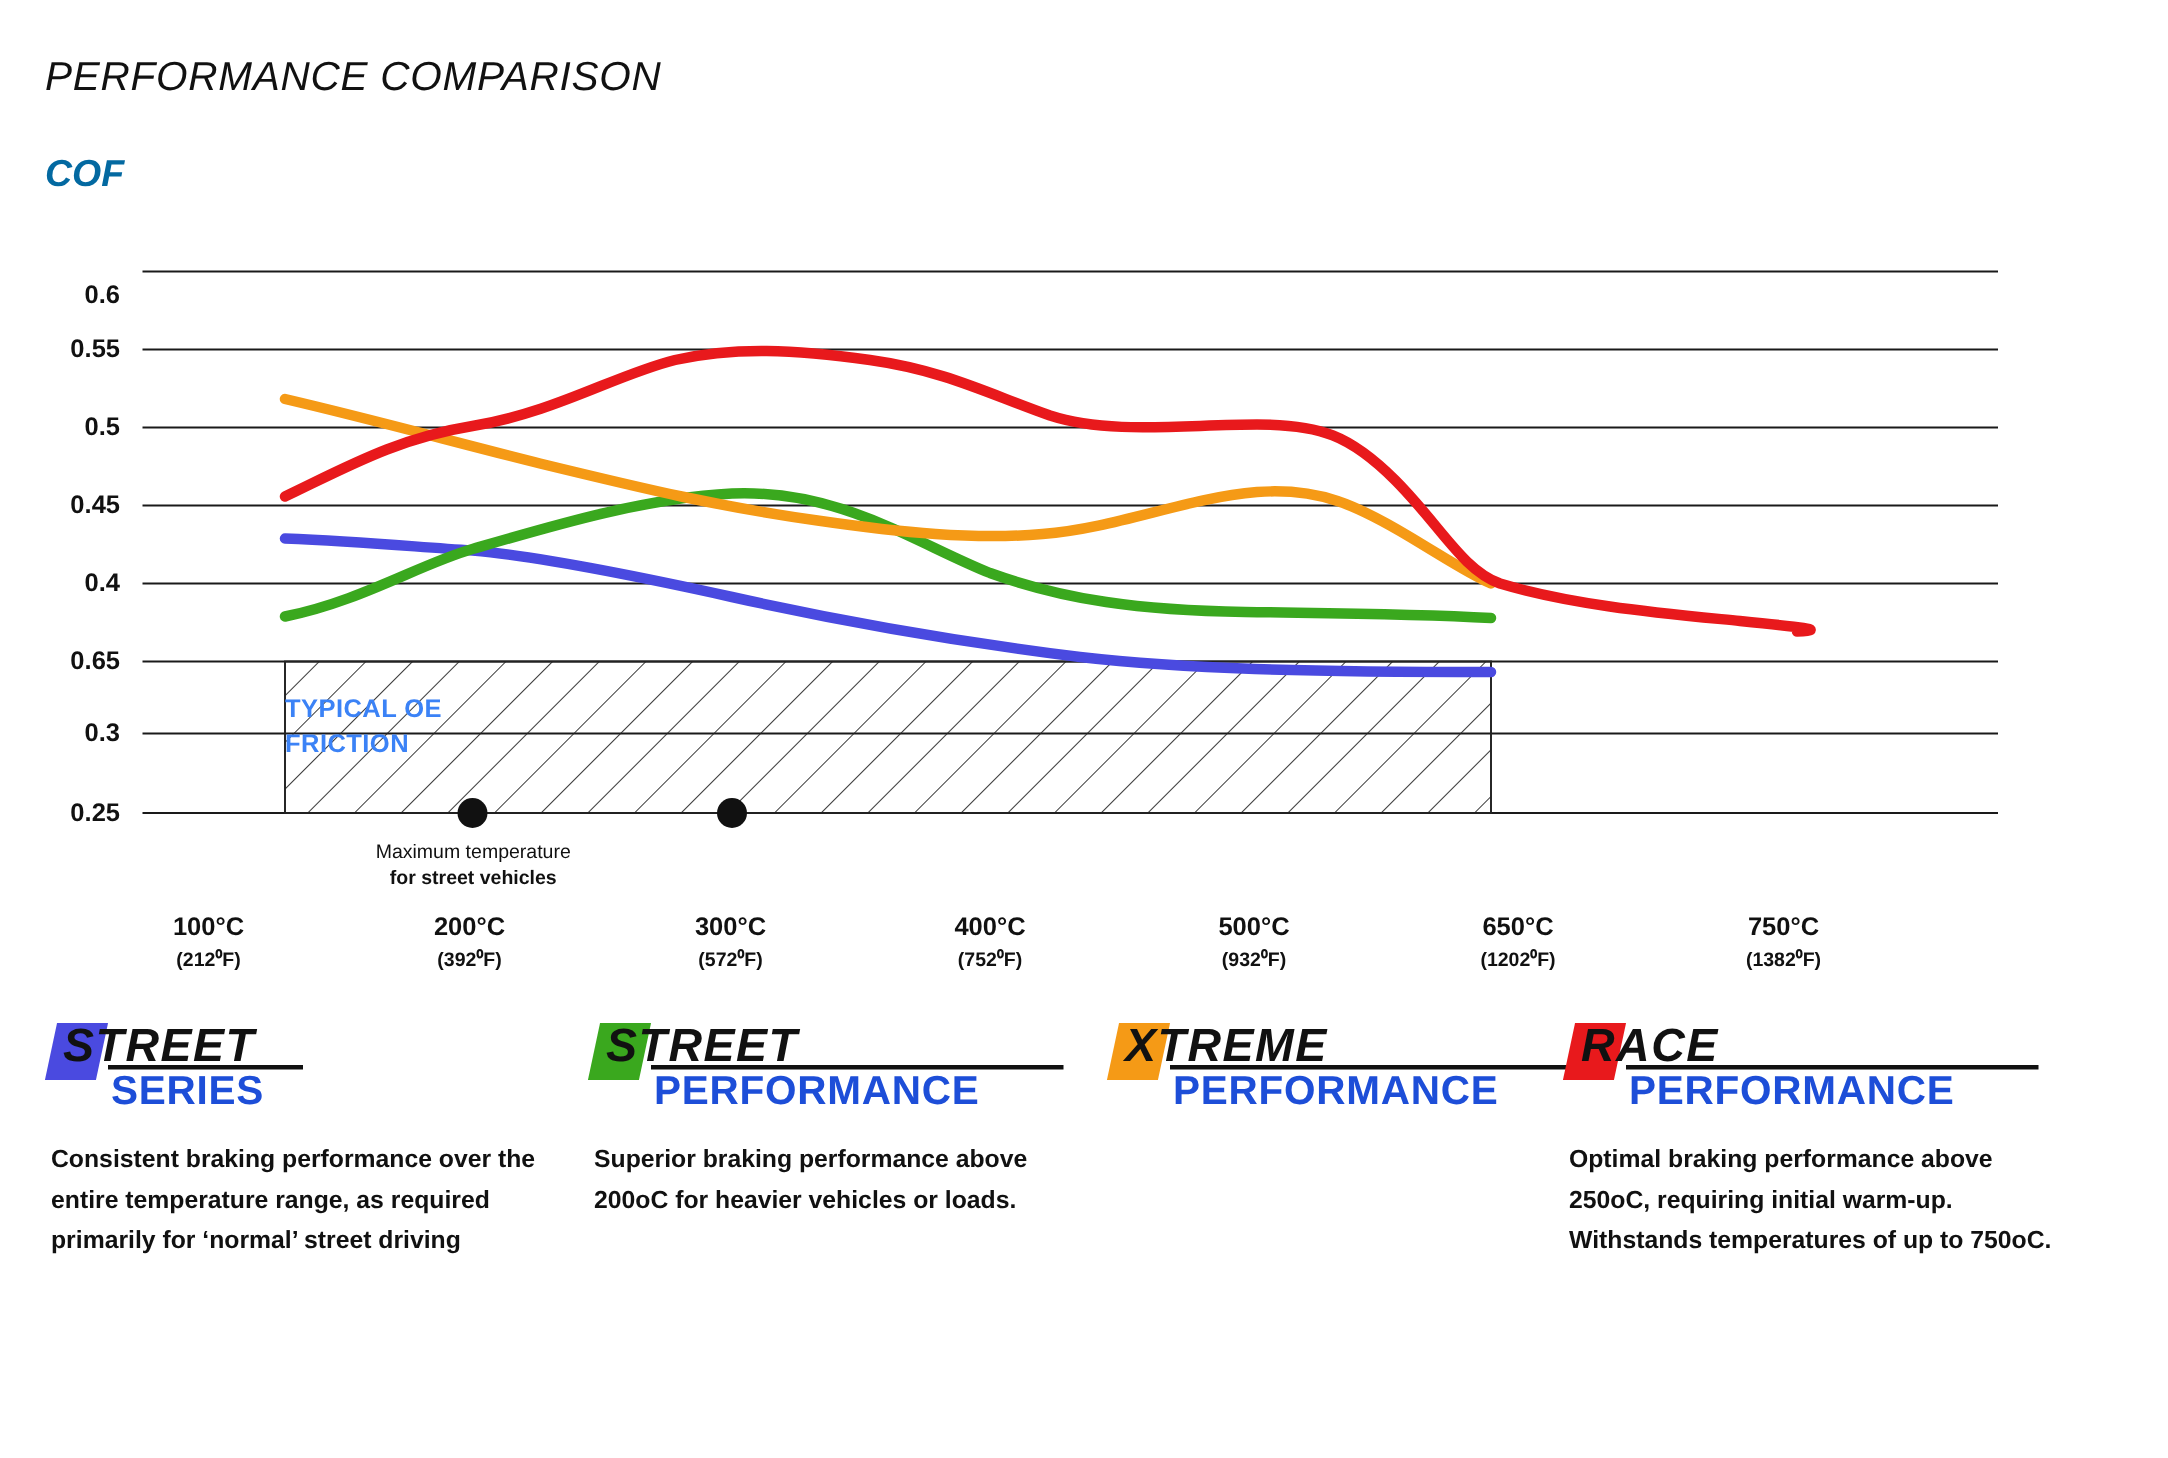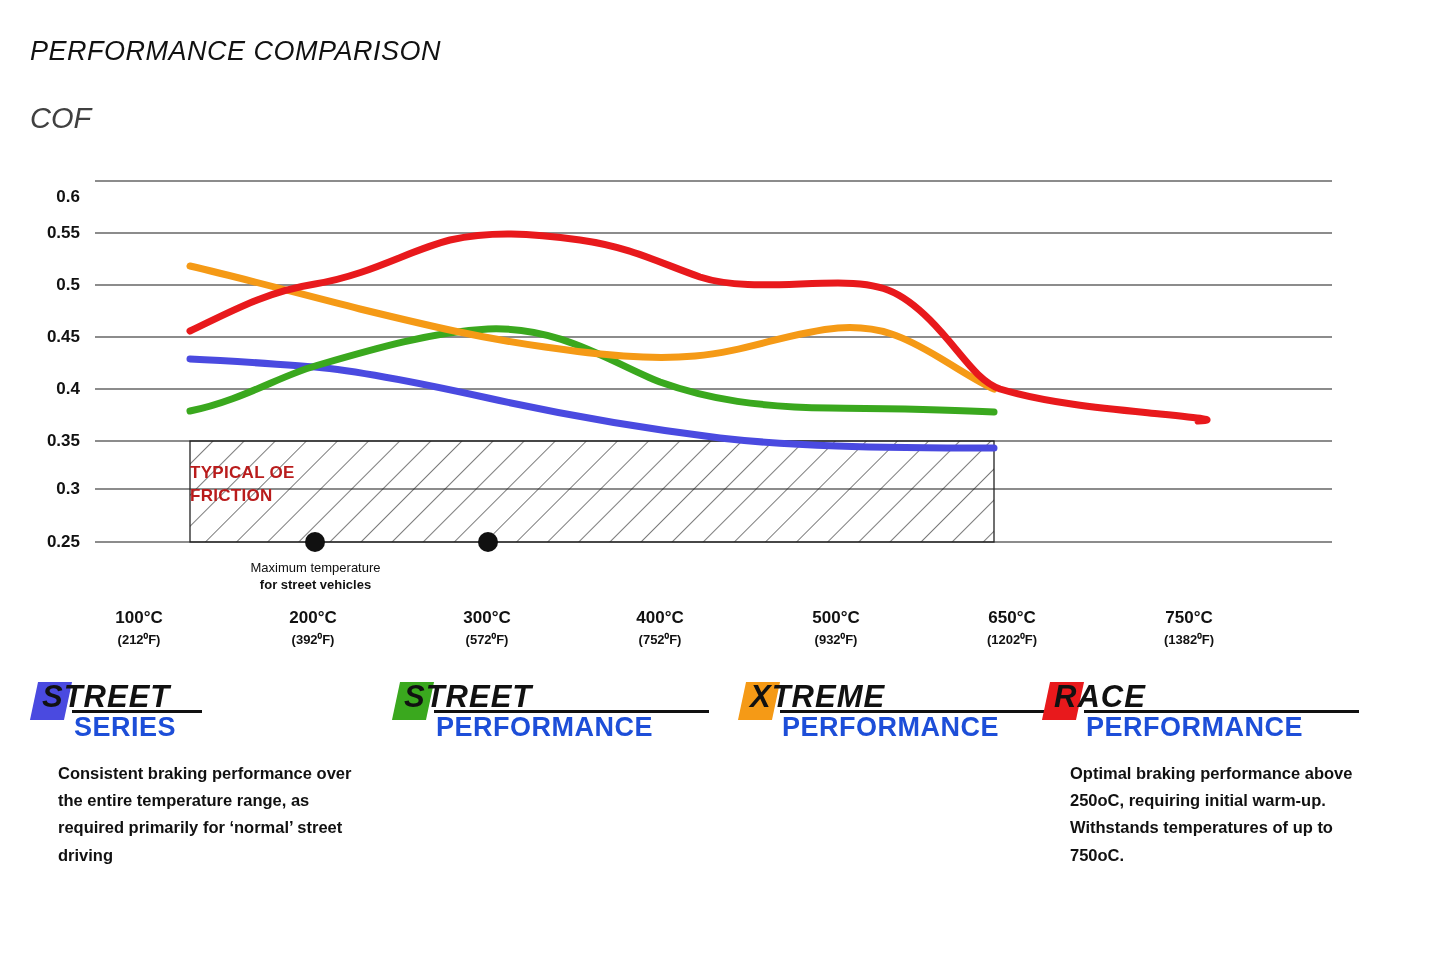--- a/index.html
+++ b/index.html
@@ -27,24 +27,24 @@
     font-size: 27px;
     font-weight: normal;
     font-style: italic;
     letter-spacing: 0.5px;
     color: #111;
   }
   #axis-title {
     position: absolute;
     left: 30px;
     top: 102px;
-    font-size: 29px;
-    font-weight: normal;
+    font-size: 25px;
+    font-weight: bold;
     font-style: italic;
-    color: #404040;
+    color: #0369a1;
   }
   
   #chart {
     position: absolute;
     left: 0;
     top: 0;
     width: 1445px;
     height: 600px;
   }
   .ylabel {
@@ -72,21 +72,21 @@
     font-size: 13px;
     font-weight: bold;
     color: #111;
     display: block;
     margin-top: 2px;
   }
   .oe-label {
     position: absolute;
     font-size: 17px;
     font-weight: bold;
-    color: #b91c1c;
+    color: #3b82f6;
     line-height: 1.35;
     letter-spacing: .3px;
   }
   .marker-note {
     position: absolute;
     text-align: center;
     font-size: 13px;
     color: #111;
     line-height: 1.3;
   }
@@ -146,39 +146,38 @@
     left: 38px;
     top: 30px;
     height: 3px;
     background: #111;
   }
   .legend-desc {
     font-size: 16.5px;
     font-weight: bold;
     line-height: 1.65;
     color: #111;
-    margin-left: 24px;
   }
 </style>
 </head>
 <body>
 
 <div class="page">
 
   <div id="title">PERFORMANCE COMPARISON</div>
   <div id="axis-title">COF</div>
 
   <div id="chart">
 
     <div class="ylabel" style="left:20px; top:181px;margin-top:16px;">0.6</div>
     <div class="ylabel" style="left:20px; top:233px;">0.55</div>
     <div class="ylabel" style="left:20px; top:285px;">0.5</div>
     <div class="ylabel" style="left:20px; top:337px;">0.45</div>
     <div class="ylabel" style="left:20px; top:389px;">0.4</div>
-    <div class="ylabel" style="left:20px; top:441px;">0.35</div>
+    <div class="ylabel" style="left:20px; top:441px;">0.65</div>
     <div class="ylabel" style="left:20px; top:489px;">0.3</div>
     <div class="ylabel" style="left:20px; top:542px;">0.25</div>
 
     <svg width="1445" height="600" viewBox="0 0 1445 600" style="position:absolute;left:0;top:0;">
 
       <g stroke="#1a1a1a" stroke-width="1.2">
         <line x1="95" y1="181" x2="1332" y2="181"></line>
         <line x1="95" y1="233" x2="1332" y2="233"></line>
         <line x1="95" y1="285" x2="1332" y2="285"></line>
         <line x1="95" y1="337" x2="1332" y2="337"></line>
@@ -259,20 +258,21 @@
       <div class="legend-desc">Consistent braking performance over the entire temperature range, as required primarily for ‘normal’ street driving</div>
     </div>
 
     <div class="legend-col" style="left:396px; width:330px;">
       <div class="logo">
         <div class="sq" style="background:#3aa81e;"></div>
         <div class="line1"><span>S</span><span>TREET</span></div>
         <div class="rule" style="width:275px;"></div>
         <div class="line2">PERFORMANCE</div>
       </div>
+      <div class="legend-desc">Superior braking performance above 200oC for heavier vehicles or loads.</div>
     </div>
 
     <div class="legend-col" style="left:742px; width:310px;">
       <div class="logo">
         <div class="sq" style="background:#f59a16;"></div>
         <div class="line1"><span>X</span><span>TREME</span></div>
         <div class="rule" style="width:275px;"></div>
         <div class="line2">PERFORMANCE</div>
       </div>
     </div>

